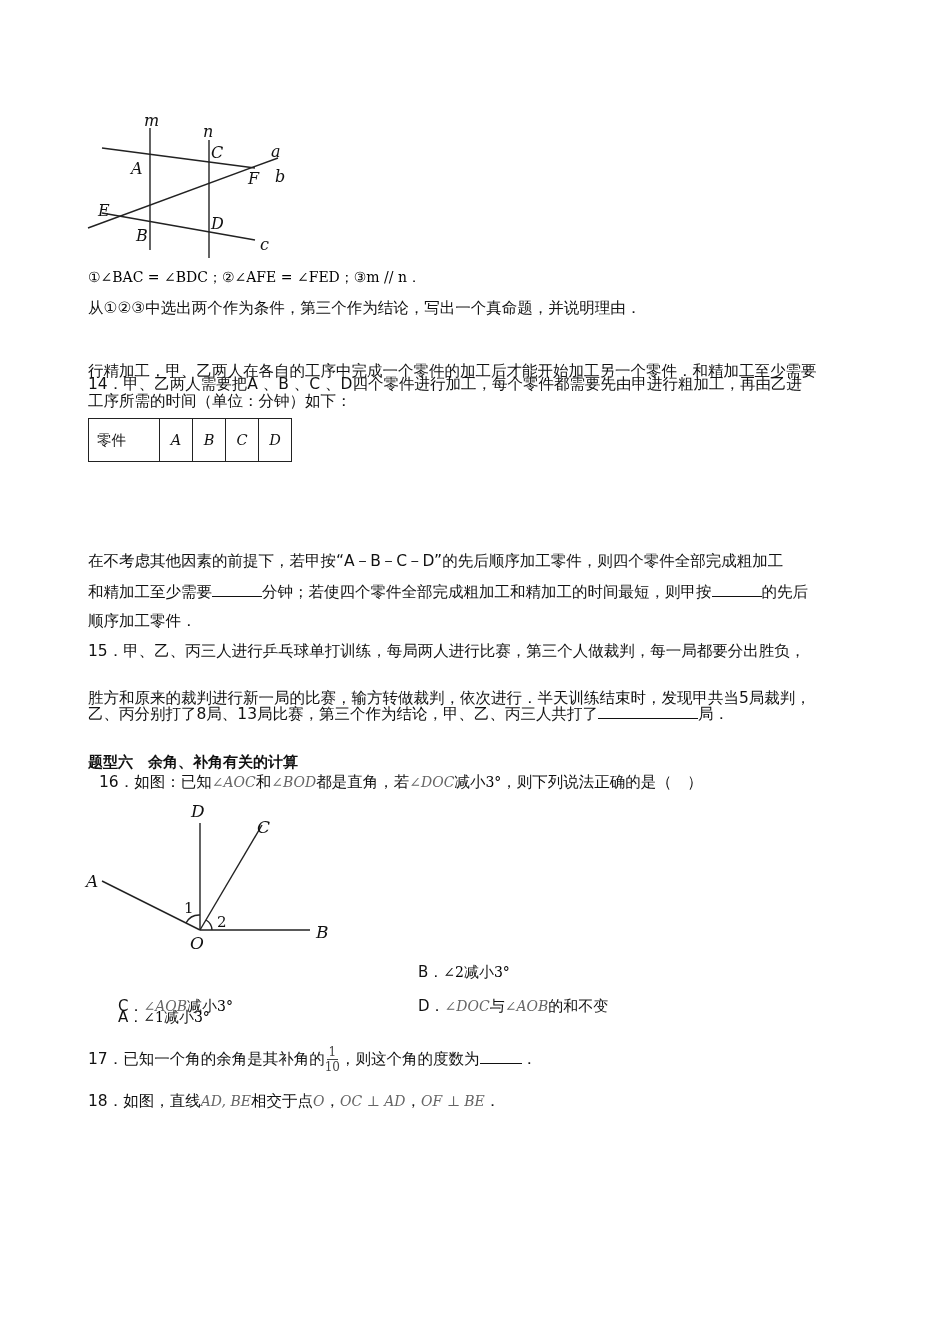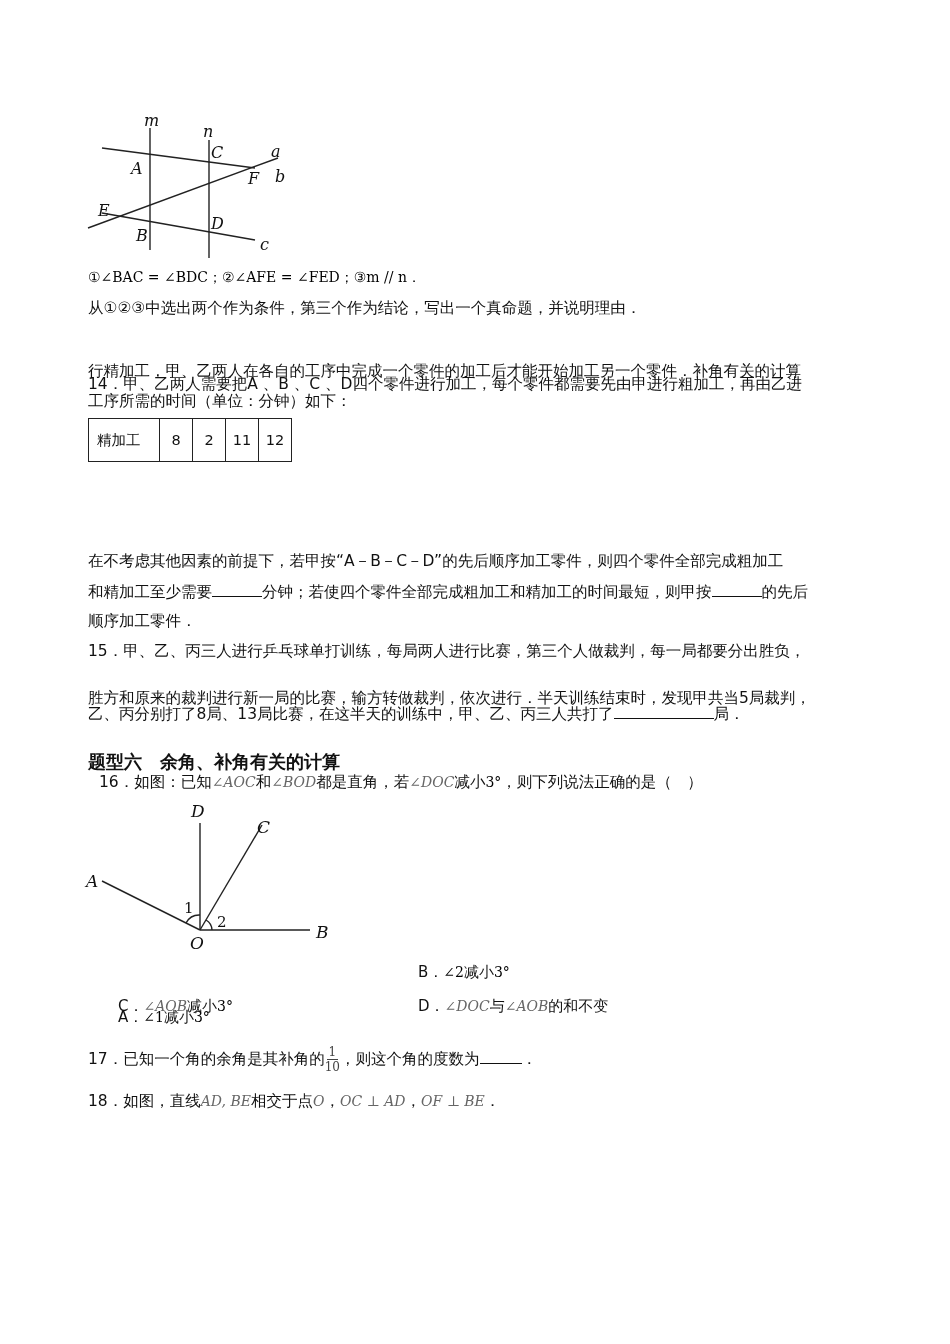--- a/index.html
+++ b/index.html
@@ -47,48 +47,48 @@
     </g>
   </svg>
 </div>
 
 <div class="line" style="top:266px;">
   <span class="mathn">①∠BAC = ∠BDC；②∠AFE = ∠FED；③m // n．</span>
 </div>
 <div class="line" style="top:297px;">从①②③中选出两个作为条件，第三个作为结论，写出一个真命题，并说明理由．</div>
 
 <div class="line" style="top:329px;margin-top:44px;">14．甲、乙两人需要把A 、B 、C 、D四个零件进行加工，每个零件都需要先由甲进行粗加工，再由乙进</div>
-<div class="line" style="top:360px;">行精加工，甲、乙两人在各自的工序中完成一个零件的加工后才能开始加工另一个零件．补角有关的计算</div>
+<div class="line" style="top:360px;">行精加工，甲、乙两人在各自的工序中完成一个零件的加工后才能开始加工另一个零件．和精加工至少需要</div>
 <div class="line" style="top:390px;">工序所需的时间（单位：分钟）如下：</div>
 
 <table class="parts">
   <tbody>
-  <tr>
-    <td class="first">精加工</td>
-    <td class="c">8</td>
-    <td class="c">2</td>
-    <td class="c">11</td>
-    <td class="c">12</td>
+      <tr>
+    <td class="first">零件</td>
+    <td class="c it">A</td>
+    <td class="c it">B</td>
+    <td class="c it">C</td>
+    <td class="c it">D</td>
   </tr>
 </tbody>
   </table>
 
 <div class="line" style="top:550px;">在不考虑其他因素的前提下，若甲按“A－B－C－D”的先后顺序加工零件，则四个零件全部完成粗加工</div>
 <div class="line" style="top:580px;">
   <span>和精加工至少需要</span><span class="blank" style="width:50px;"></span><span>分钟；若使四个零件全部完成粗加工和精加工的时间最短，则甲按</span><span class="blank" style="width:50px;"></span><span>的先后</span>
 </div>
 <div class="line" style="top:610px;">顺序加工零件．</div>
 
 <div class="line" style="top:640px;">15．甲、乙、丙三人进行乒乓球单打训练，每局两人进行比赛，第三个人做裁判，每一局都要分出胜负，</div>
 <div class="line" style="top:671px;margin-top:16px;">胜方和原来的裁判进行新一局的比赛，输方转做裁判，依次进行．半天训练结束时，发现甲共当5局裁判，</div>
 <div class="line" style="top:702px;">
-  <span>乙、丙分别打了8局、13局比赛，在这半天的训练中，甲、乙、丙三人共打了</span><span class="blank" style="width:100px;"></span><span>局．</span>
+  <span>乙、丙分别打了8局、13局比赛，第三个作为结论，甲、乙、丙三人共打了</span><span class="blank" style="width:100px;"></span><span>局．</span>
 </div>
 
-<div class="line bold" style="top:751px;font-size:18px;">题型六　余角、补角有关的计算</div>
+<div class="line bold" style="top:751px;font-size:15px;">题型六　余角、补角有关的计算</div>
 <div class="line" style="top:771px;margin-left:11px;">
   <span>16．如图：已知</span><span class="math">∠AOC</span><span>和</span><span class="math">∠BOD</span><span>都是直角，若</span><span class="math">∠DOC</span><span>减小</span><span class="mathn">3°</span><span>，则下列说法正确的是（　）</span>
 </div>
 
 <div class="abs" style="left:80px;top:795px;width:270px;height:160px;">
   <svg width="270" height="160" viewBox="0 0 270 160">
     <g stroke="#222" stroke-width="1.4" fill="none">
       <line x1="120" y1="135" x2="120" y2="28"></line>
       <line x1="120" y1="135" x2="182" y2="30"></line>
       <line x1="120" y1="135" x2="22" y2="86"></line>

